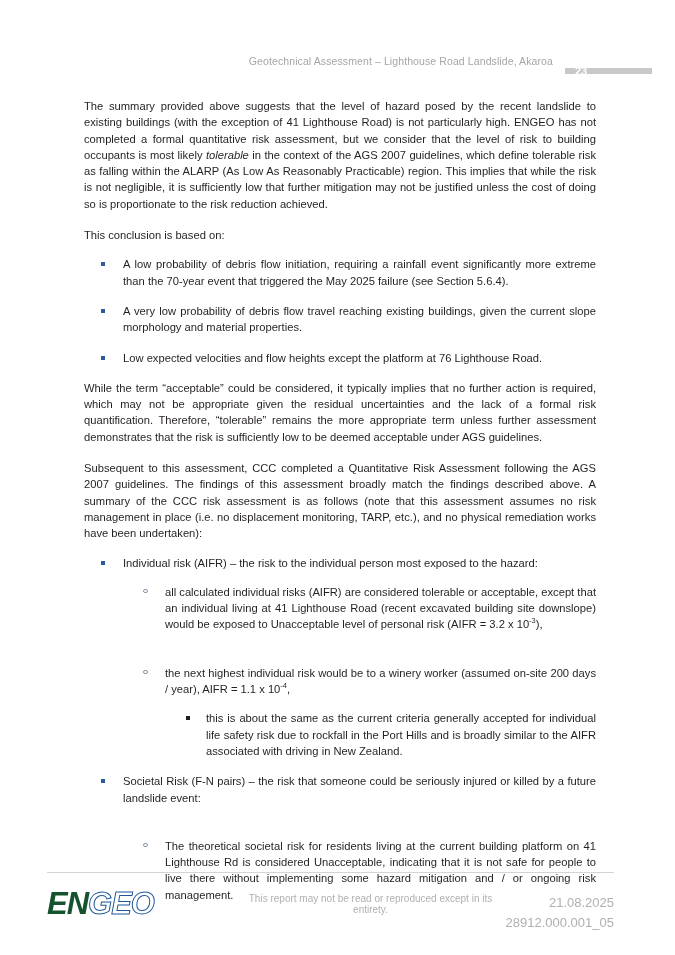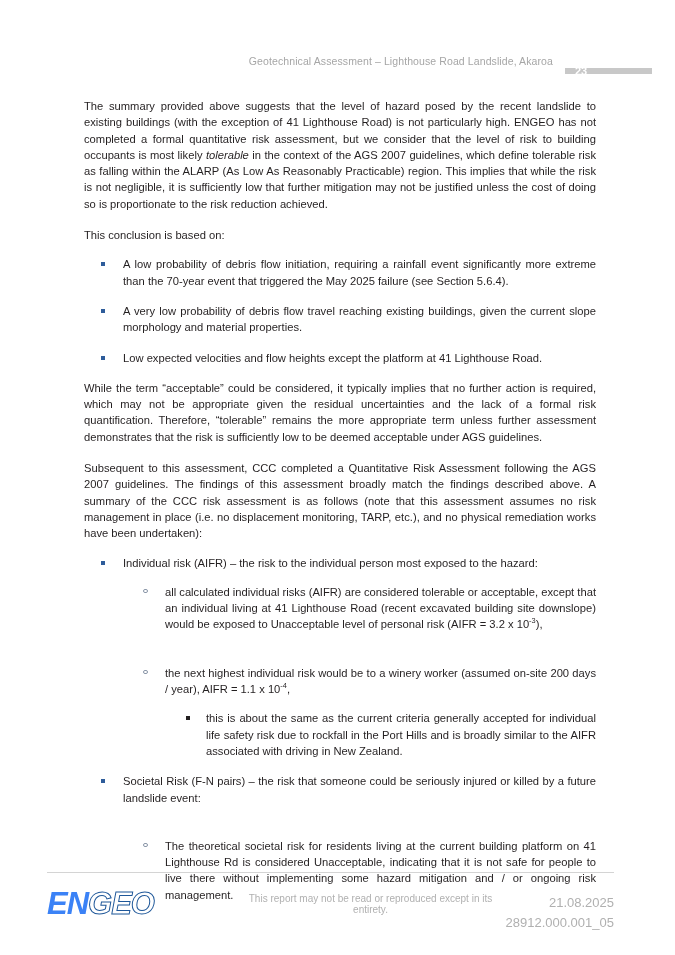--- a/index.html
+++ b/index.html
@@ -153,21 +153,21 @@
     width: 200px;
     flex: none;
     font-size: 31px;
     font-weight: bold;
     font-style: italic;
     letter-spacing: -1px;
     line-height: 1;
     padding-top: 2px;
     user-select: none;
   }
-  .logo .en { color: #3b82f6; }
+  .logo .en { color: #14532d; }
   .logo .geo {
     color: #701a75;
     -webkit-text-stroke: 1px #1e5799;
     -webkit-text-fill-color: #ffffff;
   }
   .footer-center {
     flex: 1;
     text-align: center;
     font-size: 10px;
     color: #b0b0b0;
@@ -195,21 +195,21 @@
 
   <div class="content">
 
     <p class="para"><span>The summary provided above suggests that the level of hazard posed by the recent landslide to existing buildings (with the exception of 41 Lighthouse Road) is not particularly high. ENGEO has not completed a formal quantitative risk assessment, but we consider that the level of risk to building occupants is most likely </span><span class="it">tolerable</span><span> in the context of the AGS 2007 guidelines, which define tolerable risk as falling within the ALARP (As Low As Reasonably Practicable) region. This implies that while the risk is not negligible, it is sufficiently low that further mitigation may not be justified unless the cost of doing so is proportionate to the risk reduction achieved.</span></p>
 
     <p class="para tight">This conclusion is based on:</p>
 
     <ul class="lvl1">
       <li><span class="mk"></span><span>A low probability of debris flow initiation, requiring a rainfall event significantly more extreme than the 70-year event that triggered the May 2025 failure (see Section 5.6.4).</span></li>
       <li><span class="mk"></span><span>A very low probability of debris flow travel reaching existing buildings, given the current slope morphology and material properties.</span></li>
-      <li><span class="mk"></span><span>Low expected velocities and flow heights except the platform at 41 Lighthouse Road.</span></li>
+      <li><span class="mk"></span><span>Low expected velocities and flow heights except the platform at 76 Lighthouse Road.</span></li>
     </ul>
 
     <p class="para">While the term “acceptable” could be considered, it typically implies that no further action is required, which may not be appropriate given the residual uncertainties and the lack of a formal risk quantification. Therefore, “tolerable” remains the more appropriate term unless further assessment demonstrates that the risk is sufficiently low to be deemed acceptable under AGS guidelines.</p>
 
     <p class="para tight">Subsequent to this assessment, CCC completed a Quantitative Risk Assessment following the AGS 2007 guidelines. The findings of this assessment broadly match the findings described above. A summary of the CCC risk assessment is as follows (note that this assessment assumes no risk management in place (i.e. no displacement monitoring, TARP, etc.), and no physical remediation works have been undertaken):</p>
 
     <ul class="lvl1 list-block">
       <li>
         <span class="mk"></span>
         <span>Individual risk (AIFR) – the risk to the individual person most exposed to the hazard:</span>

